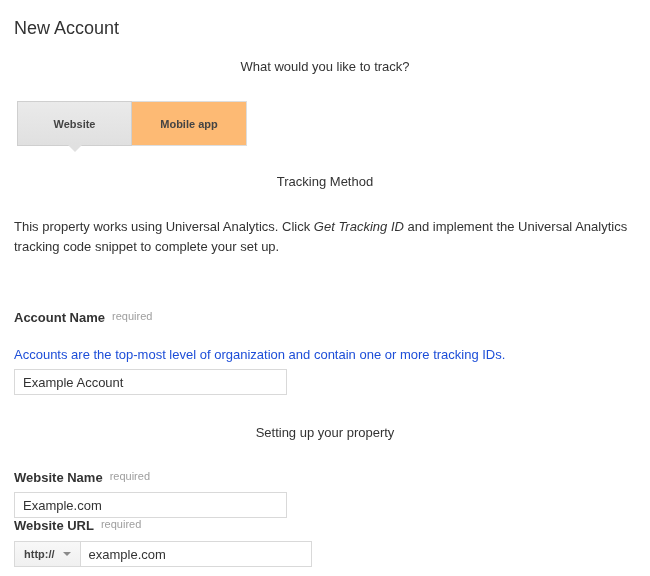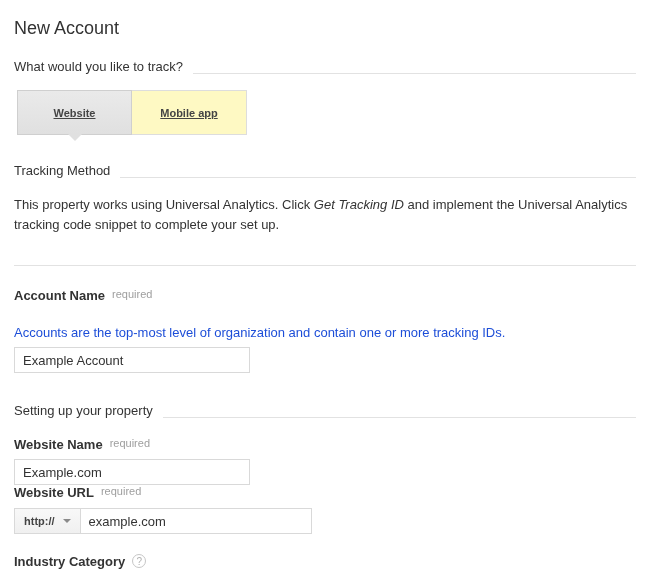--- a/index.html
+++ b/index.html
@@ -16,24 +16,25 @@
 
   .page-title {
     font-size: 18px;
     font-weight: normal;
     color: #333;
     margin: 4px 0 0 0;
   }
 
   .section-head {
     display: flex;
-    align-items: flex-end;
+    align-items: center;
     gap: 10px;
     font-size: 13px;
     color: #333;
+    flex-direction: column;
   }
   .section-head .rule {
     flex: 1;
     border-top: 1px solid #e2e2e2;
     height: 0;
   }
   .sh-track   { margin-top: 20px; }
   .sh-method  { margin-top: 28px; }
   .sh-account { margin-top: 30px; }
   .sh-property{ margin-top: 30px; }
@@ -43,40 +44,39 @@
   .tab {
     width: 115px;
     height: 45px;
     display: flex;
     align-items: center;
     justify-content: center;
     font-size: 11px;
     font-weight: bold;
     color: #444;
     cursor: pointer;
-    text-decoration: underline;
   }
   .tab.selected {
     background: linear-gradient(#eaeaea, #e0e0e0);
     border: 1px solid #cfcfcf;
     position: relative;
   }
   .tab.selected::after {
     content: "";
     position: absolute;
     left: 50%;
     bottom: -7px;
     transform: translateX(-50%);
     width: 0; height: 0;
     border-left: 7px solid transparent;
     border-right: 7px solid transparent;
     border-top: 7px solid #e0e0e0;
   }
   .tab.unselected {
-    background: #fef9c3;
+    background: #fdba74;
     border: 1px solid #ddd;
     border-left: none;
   }
 
   .description {
     font-size: 13px;
     line-height: 20px;
     color: #333;
     margin: 17px 0 0 0;
     max-width: 636px;
@@ -96,21 +96,21 @@
     margin-left: 7px;
   }
   .helper-text {
     font-size: 13px;
     color: #1d4ed8;
     margin-top: 22px;
   }
 
   .text-input {
     display: block;
-    width: 236px;
+    width: 273px;
     height: 26px;
     border: 1px solid #d9d9d9;
     padding: 0 8px;
     font-size: 13px;
     color: #333;
     font-family: "Liberation Sans", sans-serif;
     background: #fff;
     outline: none;
   }
 

